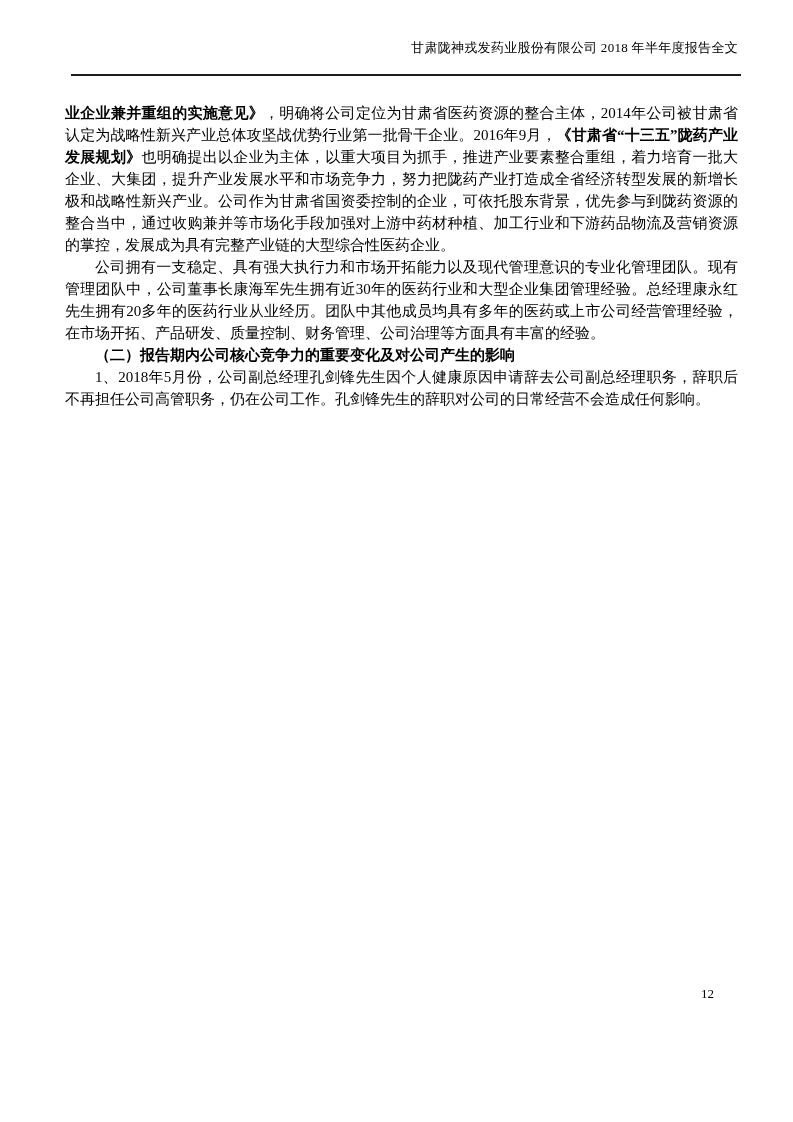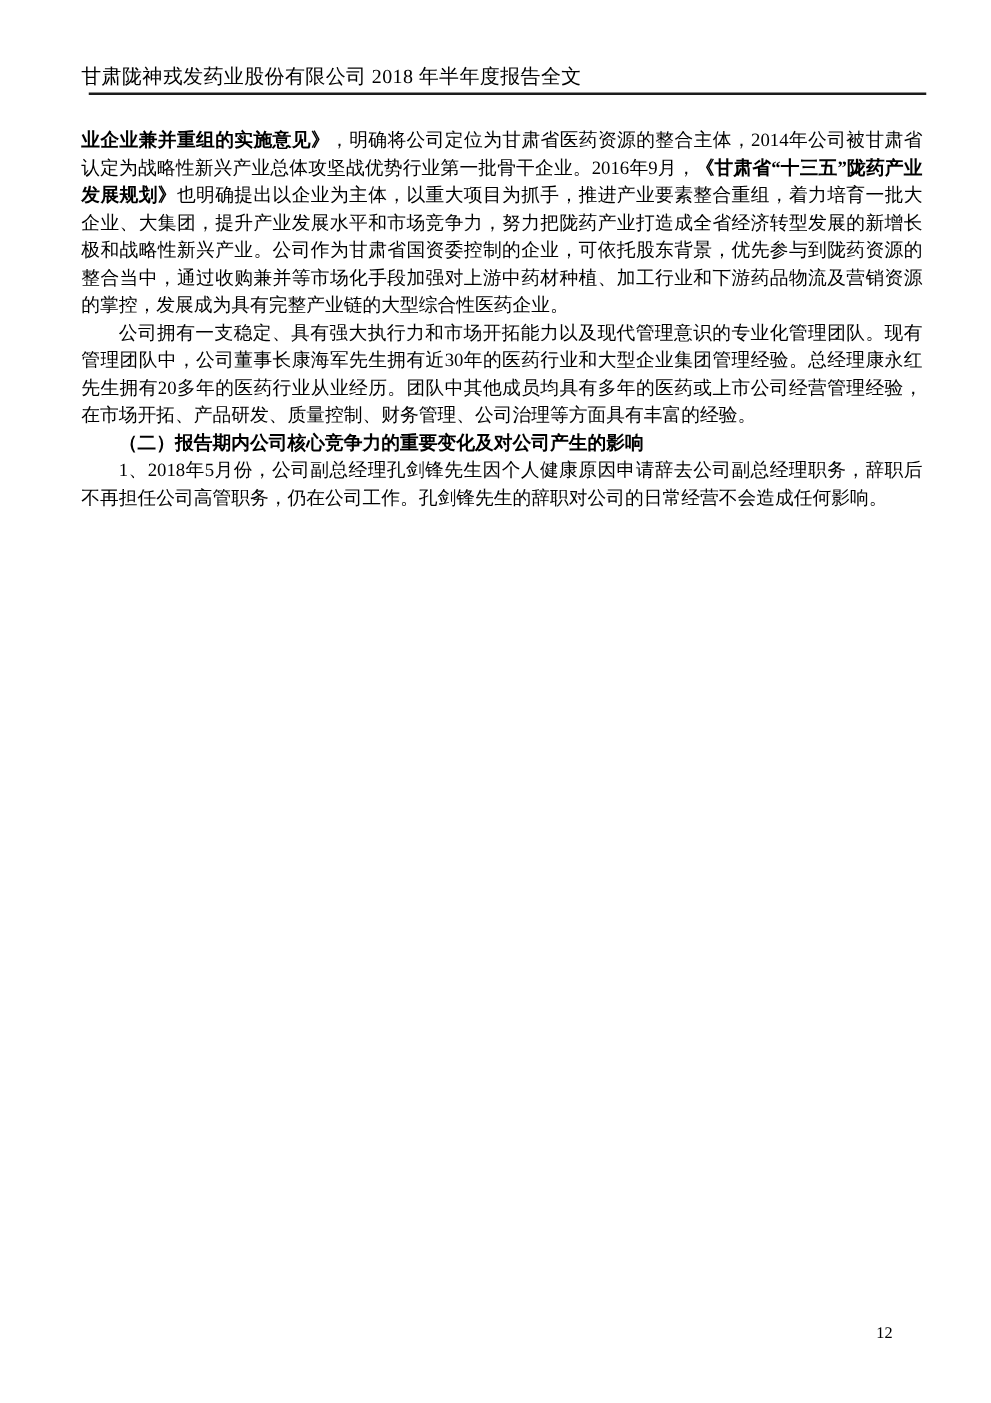--- a/index.html
+++ b/index.html
@@ -8,23 +8,23 @@
     background: #ffffff;
     overflow: hidden;
   }
   body {
     position: relative;
     font-family: "Liberation Serif", "DejaVu Serif", serif;
     color: #000000;
   }
   .page-header {
     position: absolute;
-    top: 53px; left: 65px; right: 55px;
-    text-align: left;
-    font-size: 16px;
+    top: 39px; left: 65px; right: 55px;
+    text-align: right;
+    font-size: 13px;
     line-height: 18px;
     letter-spacing: 0.3px;
     white-space: nowrap;
   }
   .header-rule {
     position: absolute;
     top: 74px; left: 71px; right: 52px;
     height: 2px;
     background: #1c1c1c;
   }
@@ -39,21 +39,21 @@
   }
   .doc-body p {
     text-align: justify;
     text-justify: inter-ideograph;
   }
   .doc-body p.indent { text-indent: 2em; }
   .doc-body p.heading { font-weight: bold; }
   .doc-body span.bold { font-weight: bold; }
   .page-number {
     position: absolute;
-    top: 1058px; left: 701px;
+    top: 986px; left: 701px;
     font-size: 13px;
     line-height: 16px;
   }
 </style>
 </head>
 <body>
 
 <div class="page-header">甘肃陇神戎发药业股份有限公司 2018 年半年度报告全文</div>
 
 <div class="header-rule"></div>

